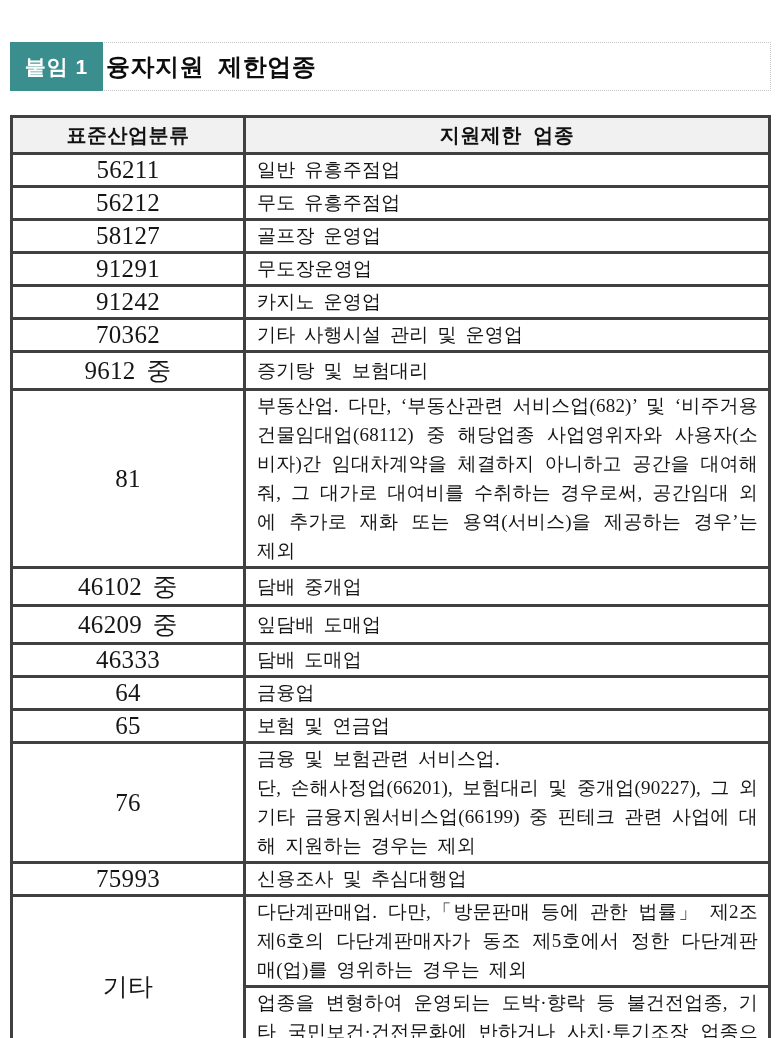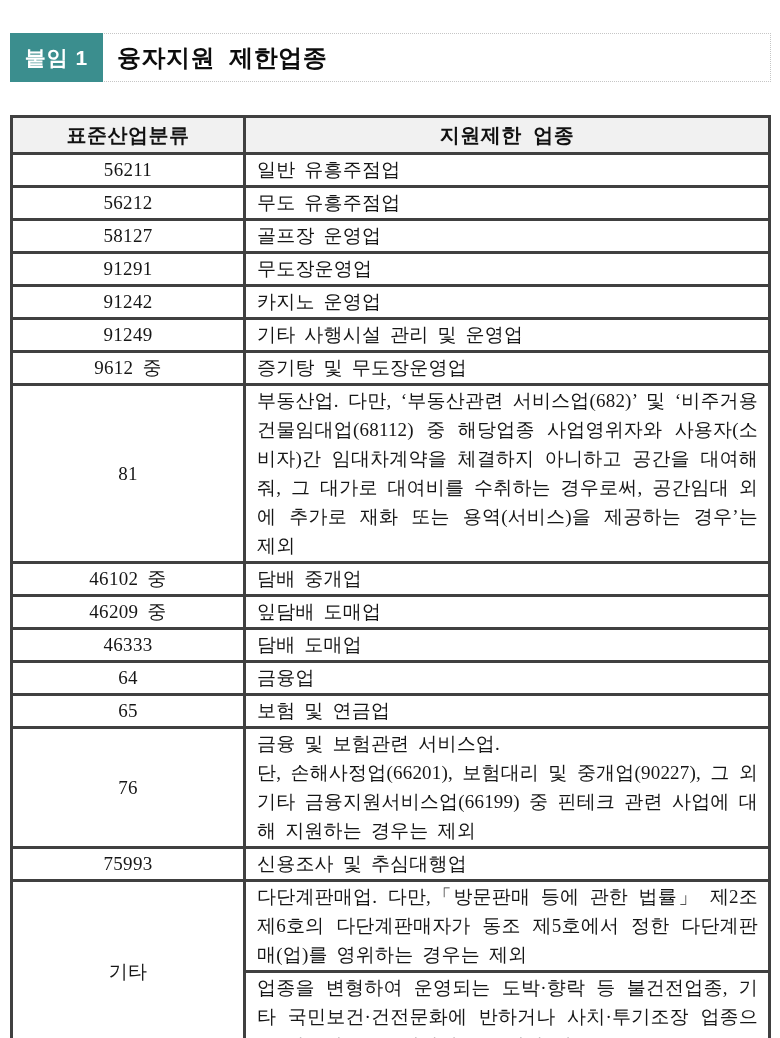--- a/index.html
+++ b/index.html
@@ -12,21 +12,21 @@
     height: 1038px;
     position: relative;
     font-family: "Liberation Sans", "DejaVu Sans", sans-serif;
     color: #111111;
   }
 
   
   .header-strip {
     position: absolute;
     left: 10px;
-    top: 33px;
+    top: 42px;
     width: 761px;
     height: 49px;
     box-sizing: border-box;
     border: 1px dotted #c6c6c6;
     display: flex;
     align-items: stretch;
     background: #ffffff;
   }
   .attach-badge {
     background: #3b8e8e;
@@ -36,21 +36,21 @@
     display: flex;
     align-items: center;
     justify-content: center;
     font-size: 21px;
     font-weight: bold;
     letter-spacing: 1px;
     flex: 0 0 auto;
   }
   .doc-title {
     align-self: center;
-    padding-left: 14px;
+    padding-left: 3px;
     font-size: 24px;
     font-weight: bold;
     letter-spacing: 0.5px;
     word-spacing: 7px;
     color: #0d0d0d;
     white-space: nowrap;
   }
 
   
   .table-wrap {
@@ -80,21 +80,21 @@
     letter-spacing: 0.5px;
     word-spacing: 6px;
     color: #111111;
     text-align: center;
     vertical-align: middle;
   }
   .restrict-table th.col-code { width: 233px; }
   td.code-cell {
     text-align: center;
     vertical-align: middle;
-    font-size: 19px;
+    font-size: 25px;
     height: 30px;
     letter-spacing: 0.3px;
     word-spacing: 4px;
     color: #161616;
     margin-left: 40px;
   }
   td.desc-cell {
     font-size: 19px;
     line-height: 29px;
     padding: 0 10px 1px 11px;
@@ -140,26 +140,26 @@
         </tr>
         <tr>
           <td class="code-cell">91291</td>
           <td class="desc-cell">무도장운영업</td>
         </tr>
         <tr>
           <td class="code-cell">91242</td>
           <td class="desc-cell">카지노 운영업</td>
         </tr>
         <tr>
-          <td class="code-cell">91249</td>
+          <td class="code-cell">70362</td>
           <td class="desc-cell">기타 사행시설 관리 및 운영업</td>
         </tr>
         <tr>
           <td class="code-cell">9612 중</td>
-          <td class="desc-cell">증기탕 및 무도장운영업</td>
+          <td class="desc-cell">증기탕 및 보험대리</td>
         </tr>
         <tr>
           <td class="code-cell">81</td>
           <td class="desc-cell">부동산업. 다만, ‘부동산관련 서비스업(682)’ 및 ‘비주거용건물임대업(68112) 중 해당업종 사업영위자와 사용자(소비자)간 임대차계약을 체결하지 아니하고 공간을 대여해줘, 그 대가로 대여비를 수취하는 경우로써, 공간임대 외에 추가로 재화 또는 용역(서비스)을 제공하는 경우’는 제외</td>
         </tr>
         <tr>
           <td class="code-cell">46102 중</td>
           <td class="desc-cell">담배 중개업</td>
         </tr>
         <tr>

